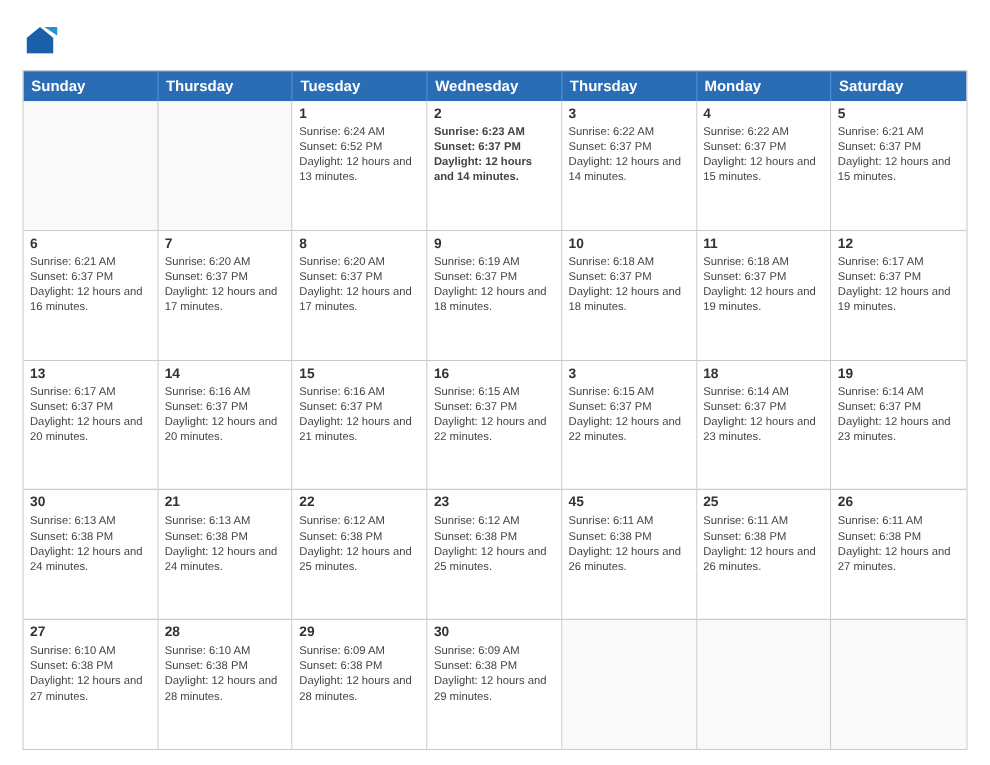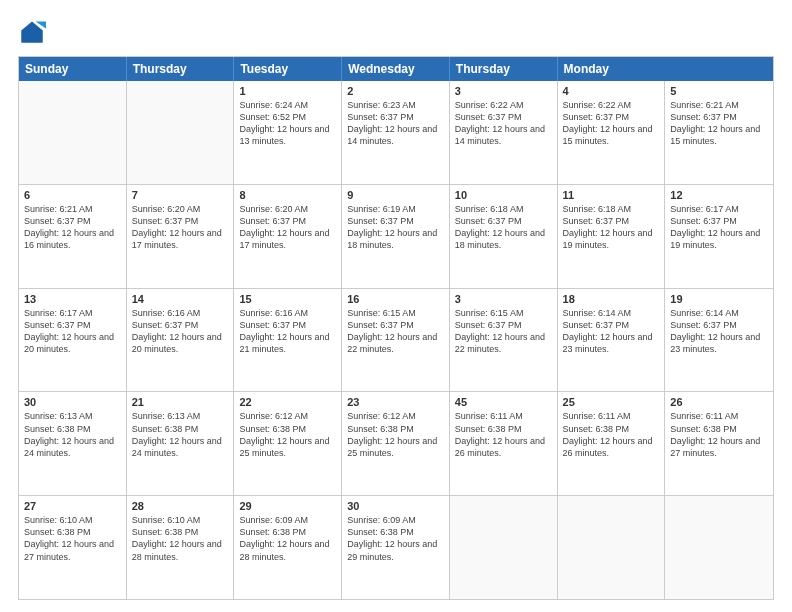--- a/index.html
+++ b/index.html
@@ -138,34 +138,35 @@
   </div>
 
   <div class="calendar">
     <div class="cal-header-row">
     <div class="cal-header-cell">Sunday</div>
         <div class="cal-header-cell">Thursday</div>
         <div class="cal-header-cell">Tuesday</div>
         <div class="cal-header-cell">Wednesday</div>
         <div class="cal-header-cell">Thursday</div>
         <div class="cal-header-cell">Monday</div>
+        <div class="cal-header-cell">Saturday</div>
       </div>
     <div class="cal-body">
     <div class="cal-row">
           <div class="cal-cell empty"></div>
           <div class="cal-cell empty"></div>
           <div class="cal-cell">
             <div class="day-num">1</div>
             <div class="day-info" style="white-space: pre-line;">Sunrise: 6:24 AM
 Sunset: 6:52 PM
 Daylight: 12 hours and 13 minutes.</div>
           </div>
           <div class="cal-cell">
             <div class="day-num">2</div>
-            <div class="day-info" style="white-space: pre-line;">Sunrise: 6:23 AM
+            <div class="day-info" style="white-space: pre-line; font-weight: bold;">Sunrise: 6:23 AM
 Sunset: 6:37 PM
 Daylight: 12 hours and 14 minutes.</div>
           </div>
           <div class="cal-cell">
             <div class="day-num">3</div>
             <div class="day-info" style="white-space: pre-line;">Sunrise: 6:22 AM
 Sunset: 6:37 PM
 Daylight: 12 hours and 14 minutes.</div>
           </div>
           <div class="cal-cell">

